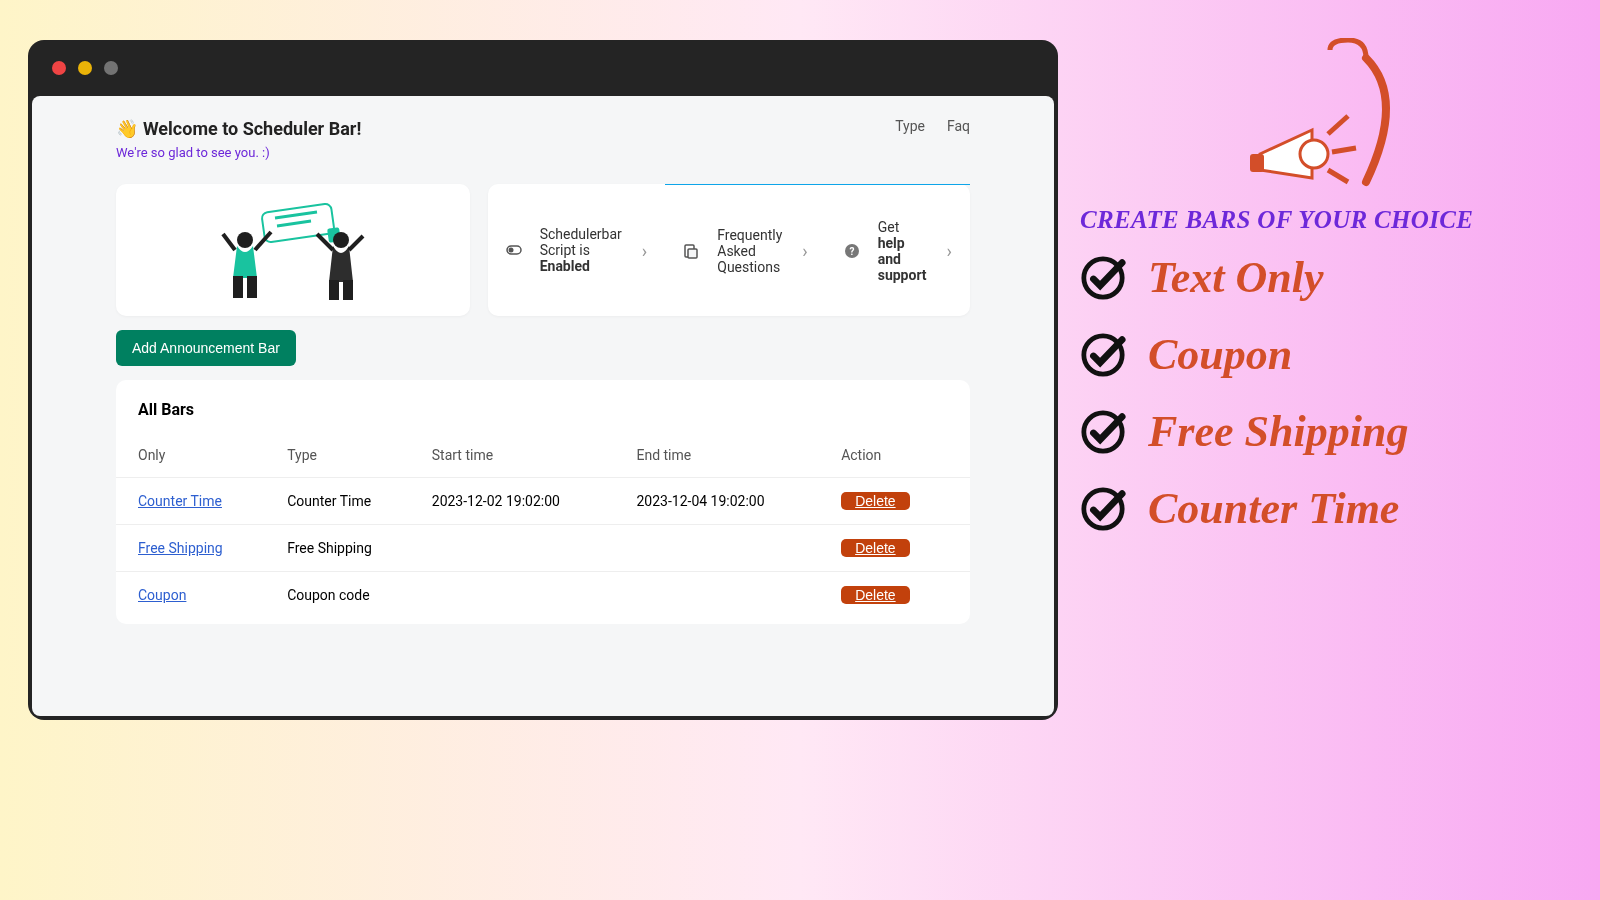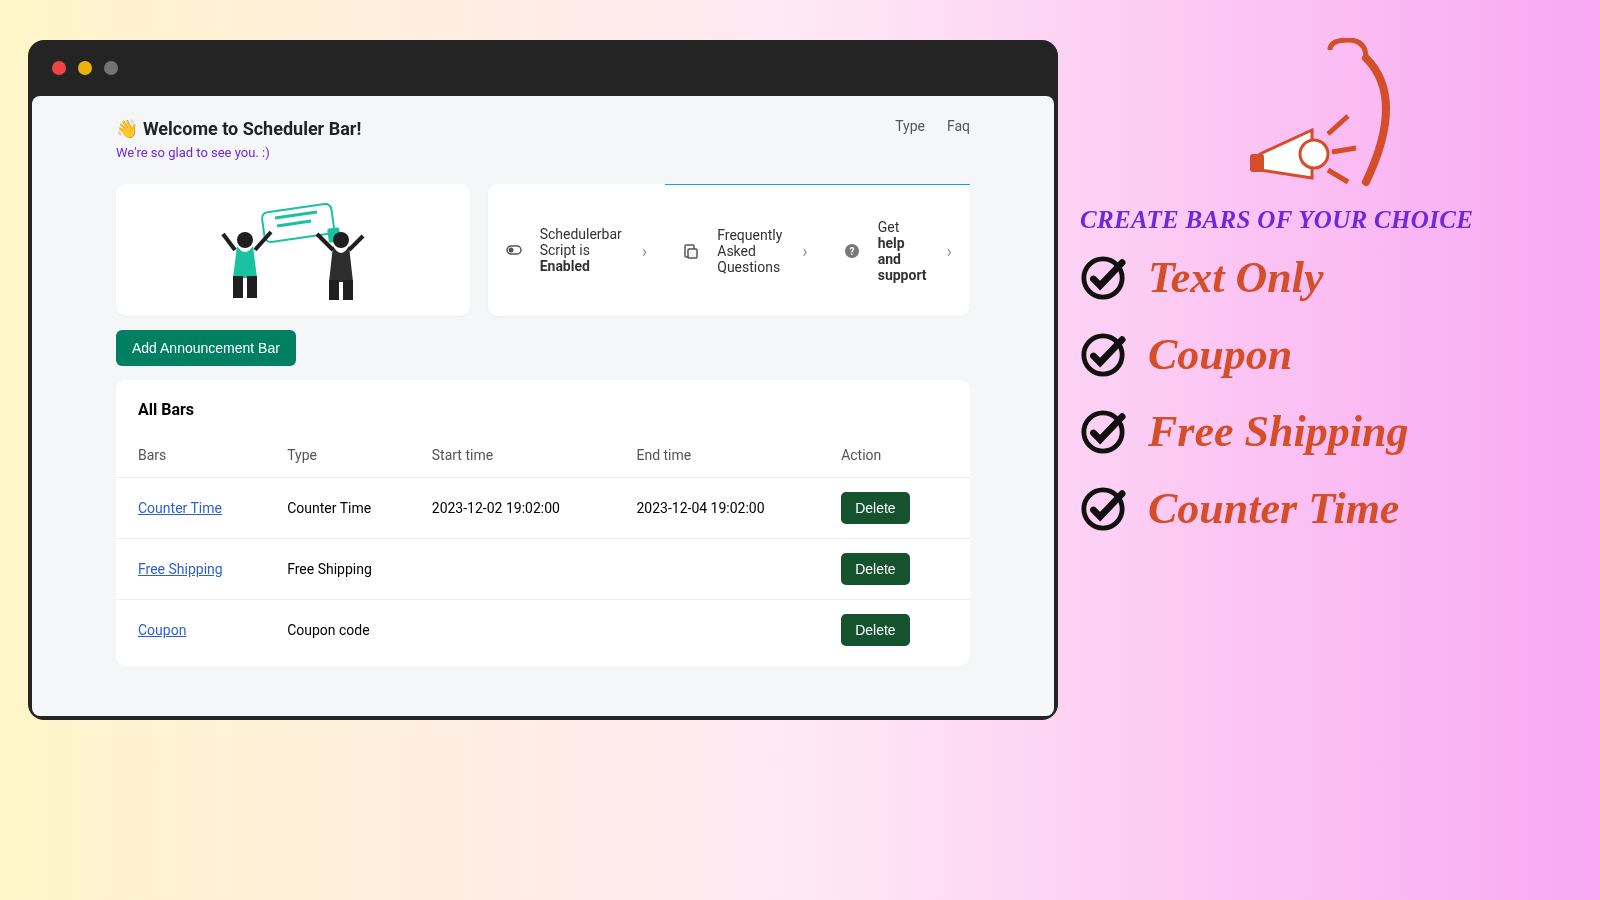--- a/index.html
+++ b/index.html
@@ -116,27 +116,28 @@
     padding: 8px 22px 14px 22px;
   }
   table { width: 100%; border-collapse: collapse; }
   th, td { text-align: left; font-size: 14px; padding: 14px 10px; }
   th { color: #555; font-weight: 400; }
   th:first-child, td:first-child { padding-left: 22px; }
   th:last-child, td:last-child { padding-right: 22px; }
   tbody tr { border-top: 1px solid #eee; }
   td a { color: #2d5fd0; text-decoration: underline; }
   .del-btn {
-    background: #14532d;
+    background: #c2410c;
     color: #fff;
     border: none;
     font-size: 14px;
-    padding: 8px 14px;
+    padding: 1px 14px;
     border-radius: 5px;
     cursor: pointer;
+    text-decoration: underline;
   }
   
   .promo {
     position: absolute;
     left: 1080px;
     top: 38px;
     width: 480px;
   }
   .promo-icon-wrap {
     width: 200px;
@@ -253,21 +254,21 @@
       </div>
     </div>
 
     <button class="add-btn">Add Announcement Bar</button>
 
     <div class="table-card">
       <div class="table-title">All Bars</div>
       <table>
         <thead>
           <tr>
-            <th>Bars</th>
+            <th>Only</th>
             <th>Type</th>
             <th>Start time</th>
             <th>End time</th>
             <th>Action</th>
           </tr>
         </thead>
         <tbody>
           <tr>
             <td><a href="#">Counter Time</a></td>
             <td>Counter Time</td>

